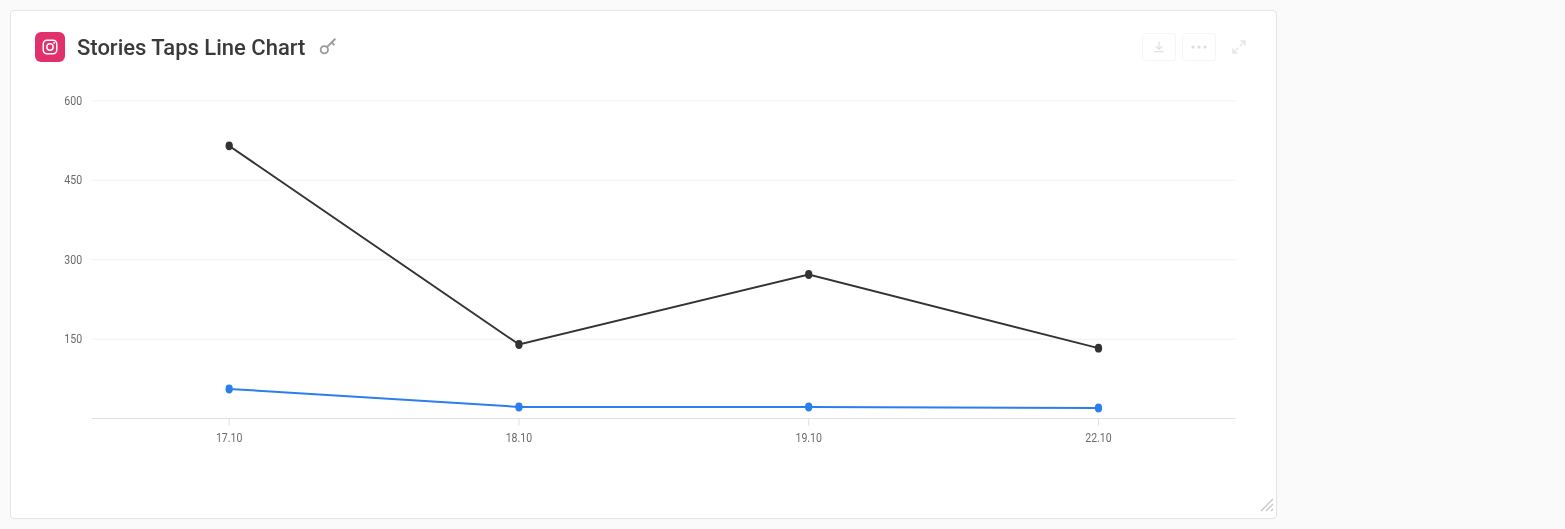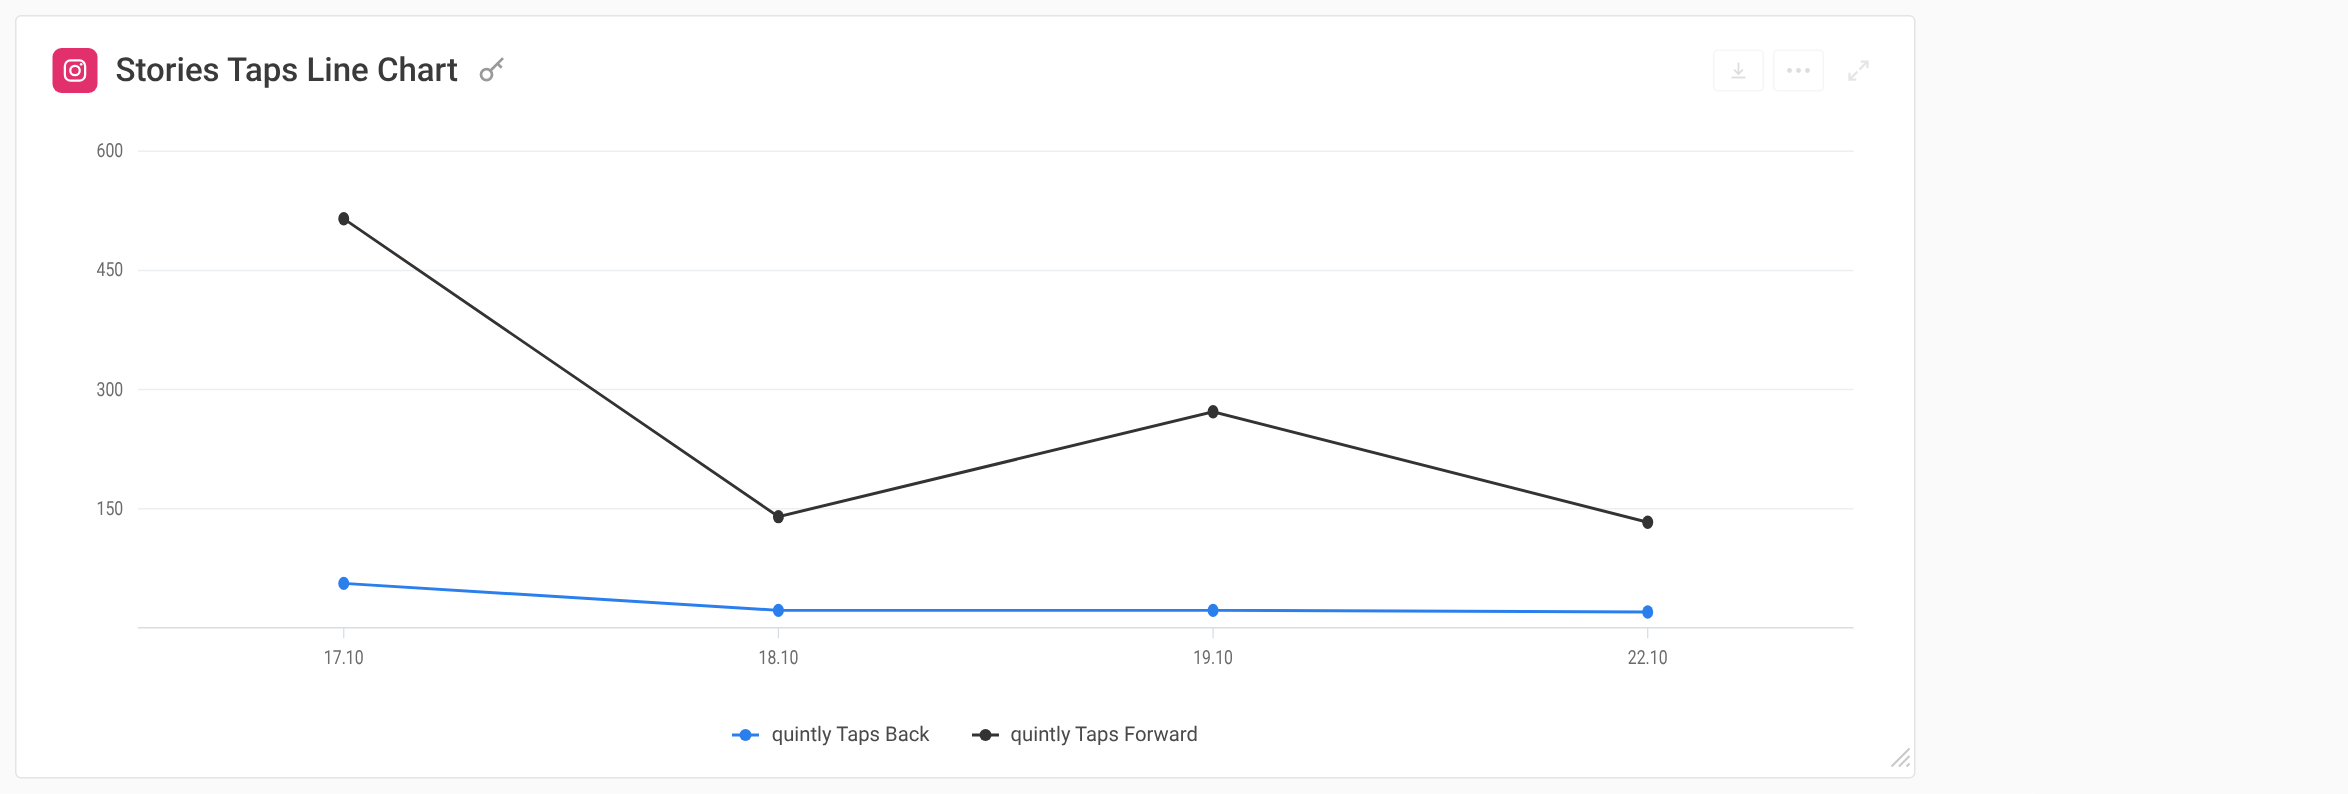--- a/index.html
+++ b/index.html
@@ -193,30 +193,20 @@
         <circle cx="238.84" cy="310.1333333333333" r="4.5" fill="#2a7fec"></circle>
         <circle cx="595.28" cy="328.26666666666665" r="4.5" fill="#2a7fec"></circle>
         <circle cx="951.7199999999999" cy="328.26666666666665" r="4.5" fill="#2a7fec"></circle>
         <circle cx="1308.1599999999999" cy="329.3333333333333" r="4.5" fill="#2a7fec"></circle>
         <path d="M238.84 65.33333333333337 L595.28 265.3333333333333 L951.7199999999999 194.93333333333334 L1308.1599999999999 269.06666666666666 " fill="none" stroke="#333333" stroke-width="2"></path>
         <circle cx="238.84" cy="65.33333333333337" r="4.5" fill="#333333"></circle>
         <circle cx="595.28" cy="265.3333333333333" r="4.5" fill="#333333"></circle>
         <circle cx="951.7199999999999" cy="194.93333333333334" r="4.5" fill="#333333"></circle>
         <circle cx="1308.1599999999999" cy="269.06666666666666" r="4.5" fill="#333333"></circle>
       </svg>
-    <div class="legend" id="legend">
-        <div class="legend-item">
-          <div class="legend-marker blue"></div>
-          <span>quintly Taps Back</span>
-        </div>
-        <div class="legend-item">
-          <div class="legend-marker black"></div>
-          <span>quintly Taps Forward</span>
-        </div>
-      </div>
   </div>
 
   <div class="resize-corner">
     <svg width="14" height="14" viewBox="0 0 14 14">
       <path d="M13 1 L1 13 M13 6 L6 13 M13 11 L11 13" stroke="#c9c9c9" stroke-width="1.4"></path>
     </svg>
   </div>
 
 </div>
 

